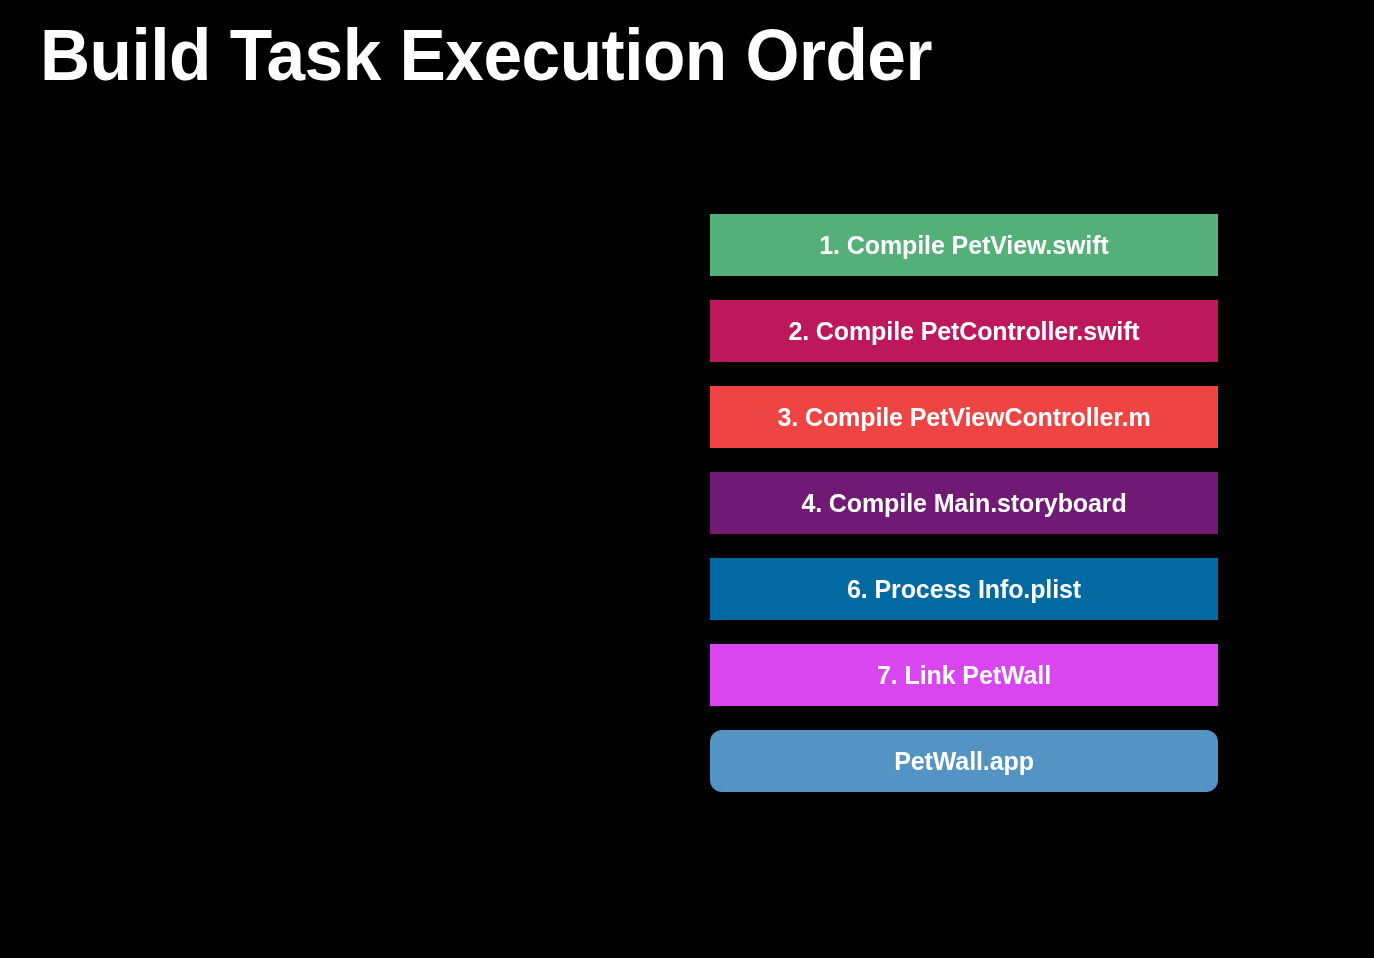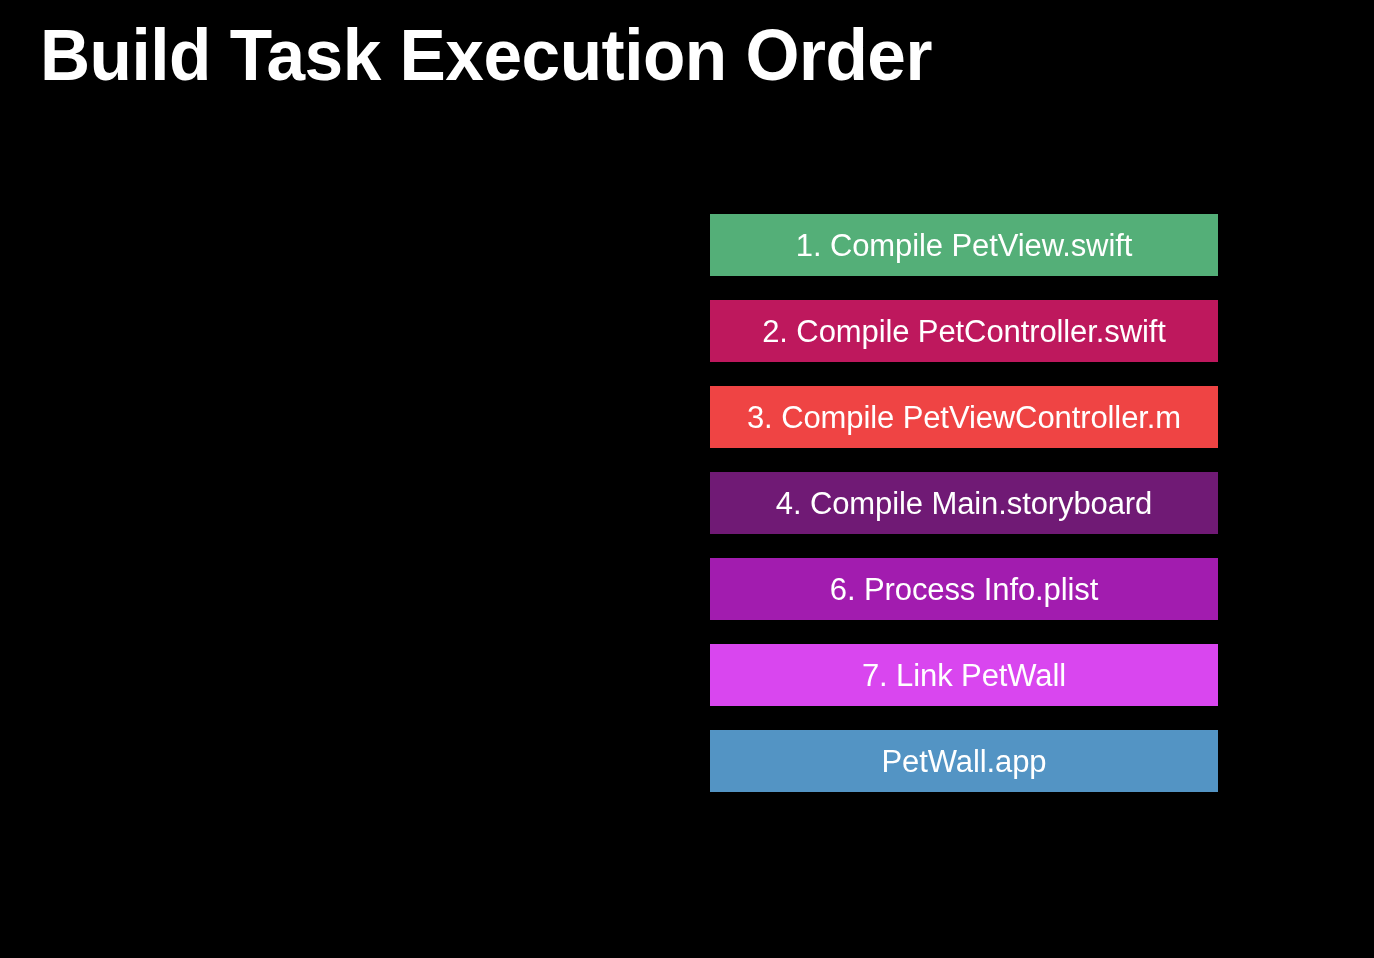--- a/index.html
+++ b/index.html
@@ -52,29 +52,29 @@
   .flow-node {
     width: 508px;
     height: 62px;
     margin-bottom: 24px;
     display: flex;
     align-items: center;
     justify-content: center;
     box-sizing: border-box;
     padding: 0 6px;
   }
-  .flow-node:last-child { margin-bottom: 12px; }
+  .flow-node:last-child { margin-bottom: 12px; border-radius: 12px; }
 
   .flow-node.task   { background: #54AF78; }
   .flow-node.output { background: #5394C4; }
 
   .flow-node-label {
     color: #ffffff;
-    font-size: 31px;
-    font-weight: 400;
+    font-size: 25px;
+    font-weight: 700;
     line-height: 1;
     white-space: nowrap;
     text-align: center;
     letter-spacing: -0.1px;
   }
 </style>
 </head>
 <body style="background: rgb(0, 0, 0);">
 
 <div id="canvas" style="background: rgb(0, 0, 0);">
@@ -93,21 +93,21 @@
 
     <div class="flow-node task" style="background: #ef4444;">
       <span class="flow-node-label" style="color: rgb(255, 255, 255);">3. Compile PetViewController.m</span>
     </div>
 
     <div class="flow-node task" style="background: #701a75;">
       <span class="flow-node-label" style="color: rgb(255, 255, 255);">4. Compile Main.storyboard</span>
     </div>
 
 
-    <div class="flow-node task" style="background: #a21caf;">
+    <div class="flow-node task" style="background: #0369a1;">
       <span class="flow-node-label" style="color: rgb(255, 255, 255);">6. Process Info.plist</span>
     </div>
 
     <div class="flow-node task" style="background: #d946ef;">
       <span class="flow-node-label" style="color: rgb(255, 255, 255);">7. Link PetWall</span>
     </div>
 
     <div class="flow-node output" style="background: rgb(83, 148, 196);">
       <span class="flow-node-label" style="color: rgb(255, 255, 255);">PetWall.app</span>
     </div>

